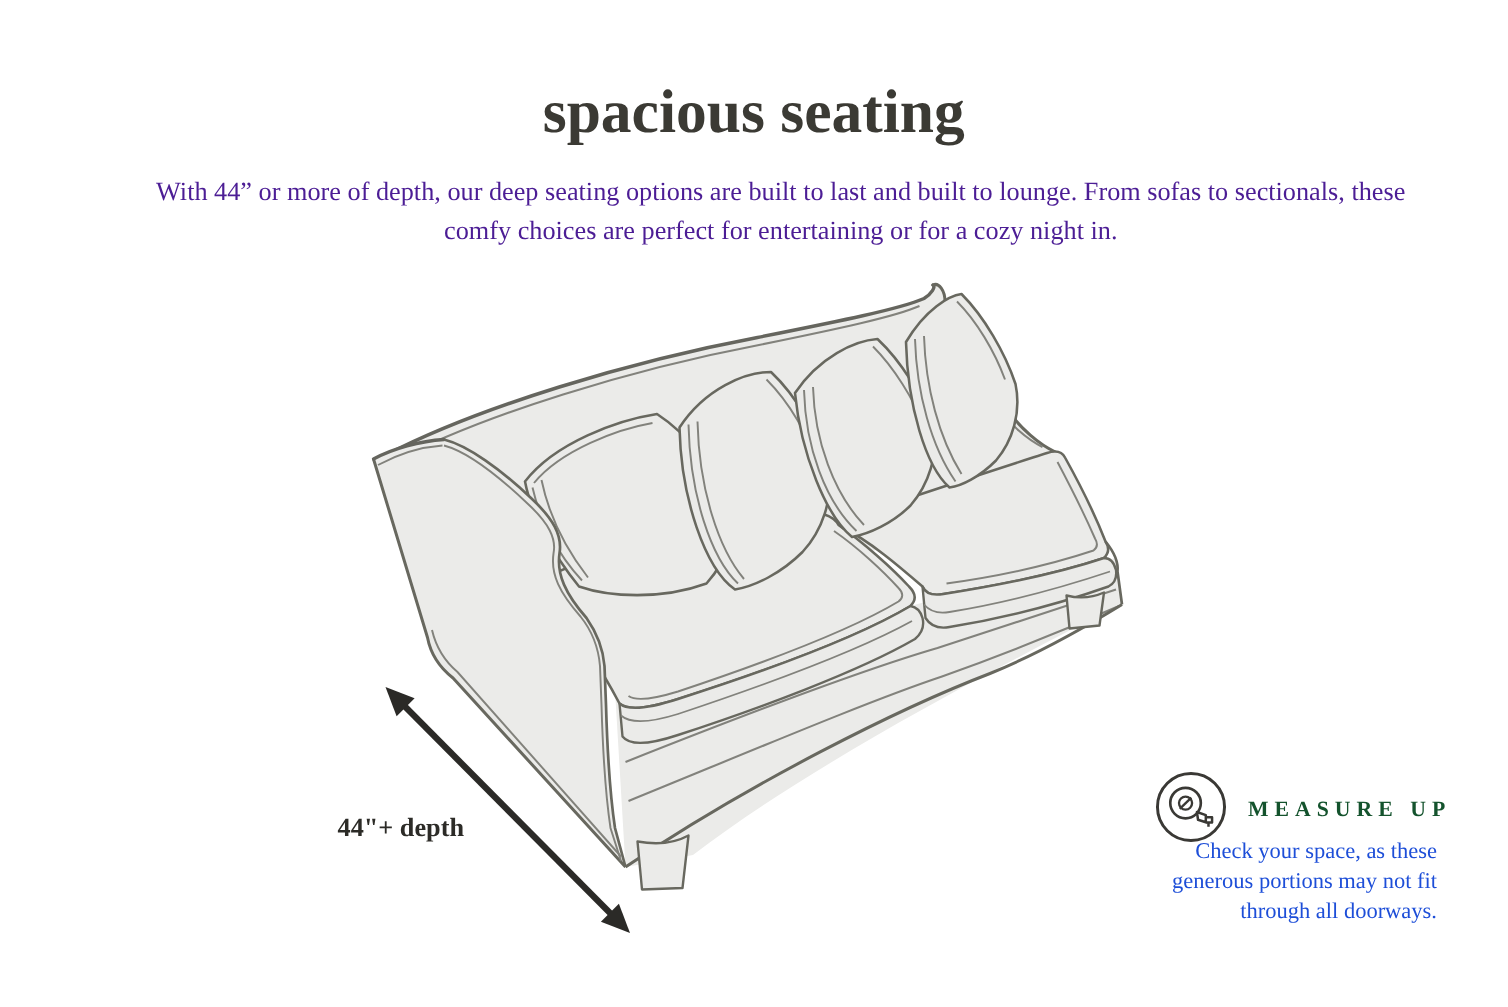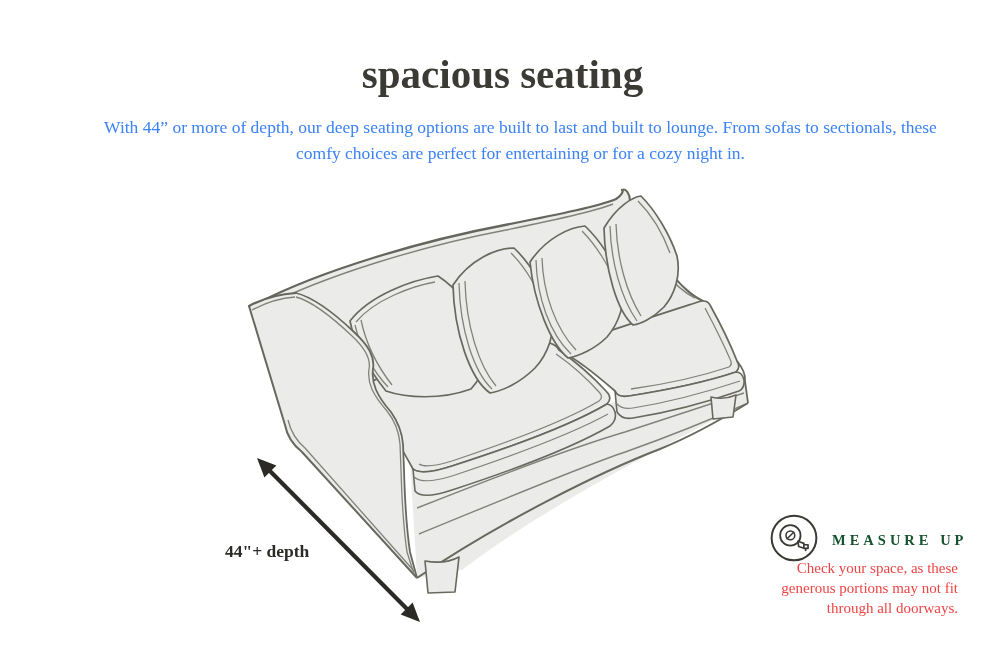--- a/index.html
+++ b/index.html
@@ -15,39 +15,39 @@
     position:absolute;top:50px;left:0;width:1005px;
     text-align:center;
     font-size:41px;font-weight:bold;letter-spacing:0px;
     color:#3b3a34;
   }
   .intro-text{
     position:absolute;top:114px;left:50%;transform:translateX(-50%);
     width:880px;
     text-align:center;
     font-size:17.5px;line-height:26px;
-    color:#3b82f6;
+    color:#4c1d95;
   }
   #sofa-svg{position:absolute;left:0;top:0;}
   .depth-label{
     position:absolute;left:225px;top:541px;
     font-size:17.5px;font-weight:bold;color:#2c2b27;
     white-space:nowrap;
   }
   .measure-icon{position:absolute;left:768px;top:512px;}
   .measure-heading{
     position:absolute;left:832px;top:532px;
     font-size:14.5px;font-weight:bold;letter-spacing:4px;
     color:#14532d;white-space:nowrap;
   }
   .measure-note{
     position:absolute;left:750px;top:558px;width:208px;
     text-align:right;
     font-size:15px;line-height:20px;
-    color:#ef4444;
+    color:#1d4ed8;
   }
 </style>
 </head>
 <body>
 
 <div id="canvas">
 
   <div class="page-title">spacious seating</div>
 
   <div class="intro-text">With 44” or more of depth, our deep seating options are built to last and built to lounge. From sofas to sectionals, these comfy choices are perfect for entertaining or for a cozy night in.</div>

